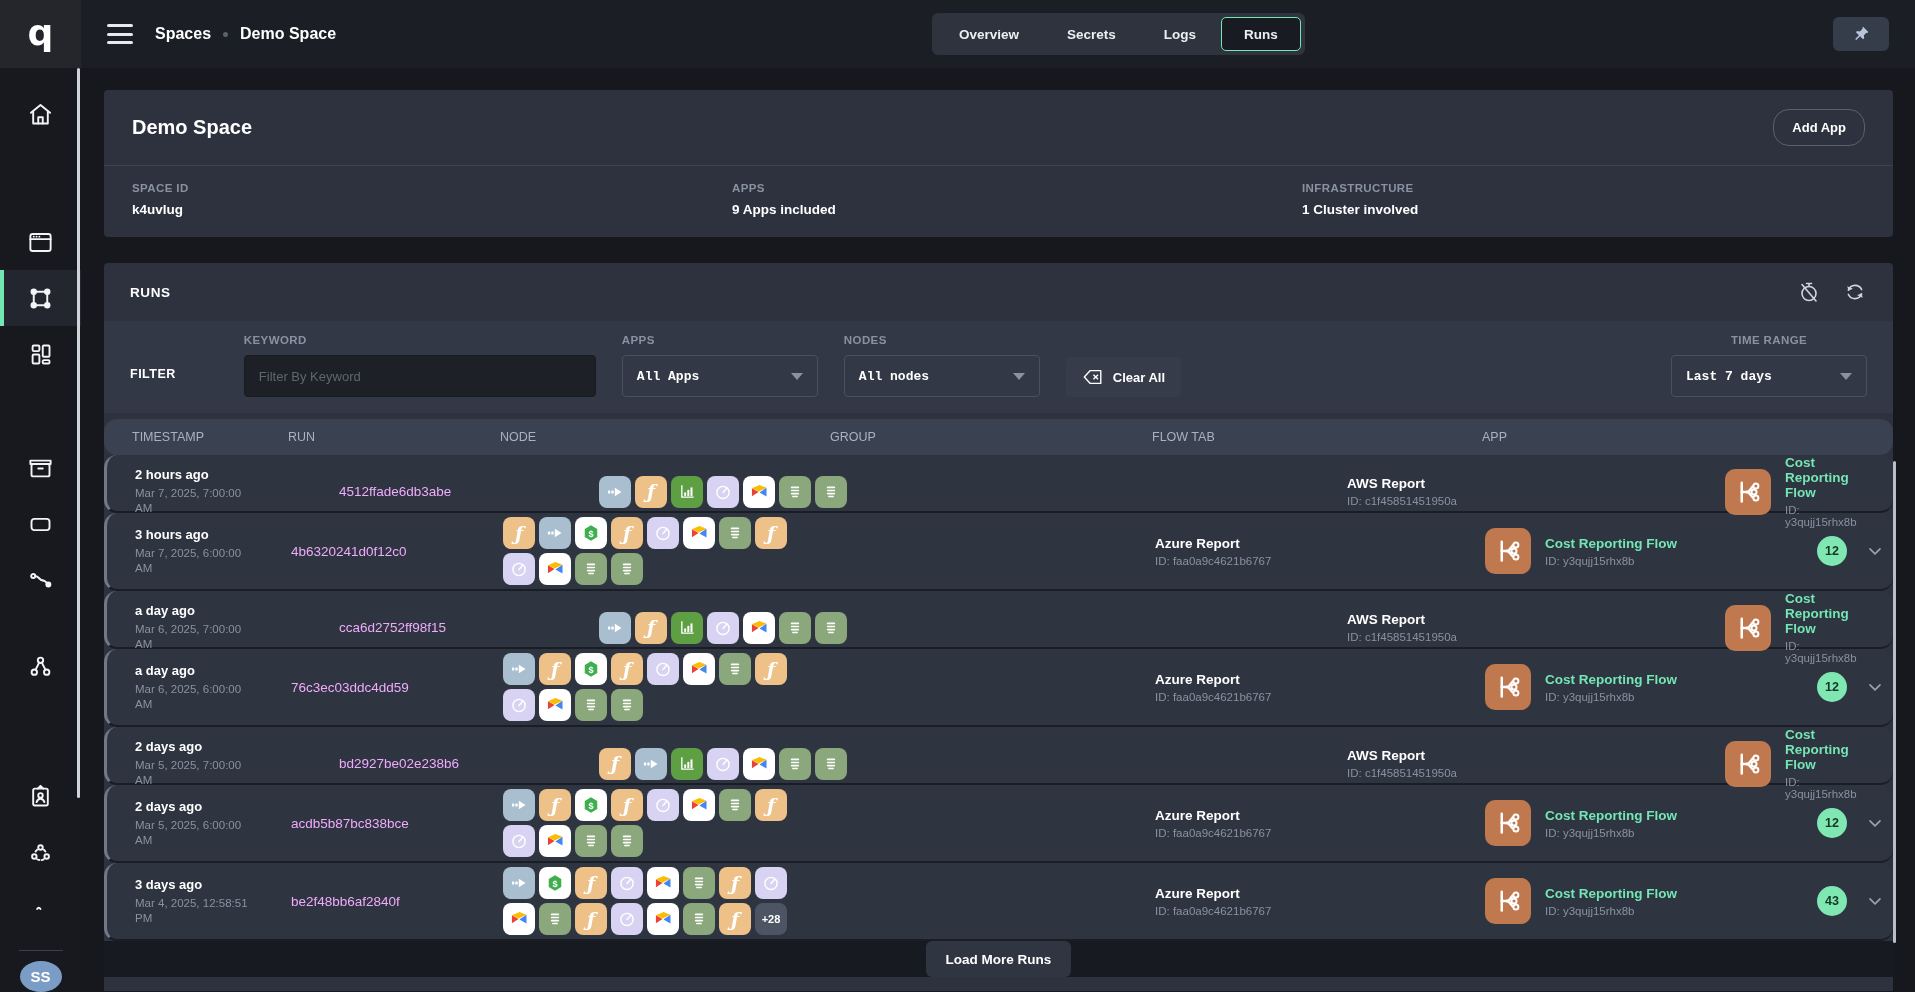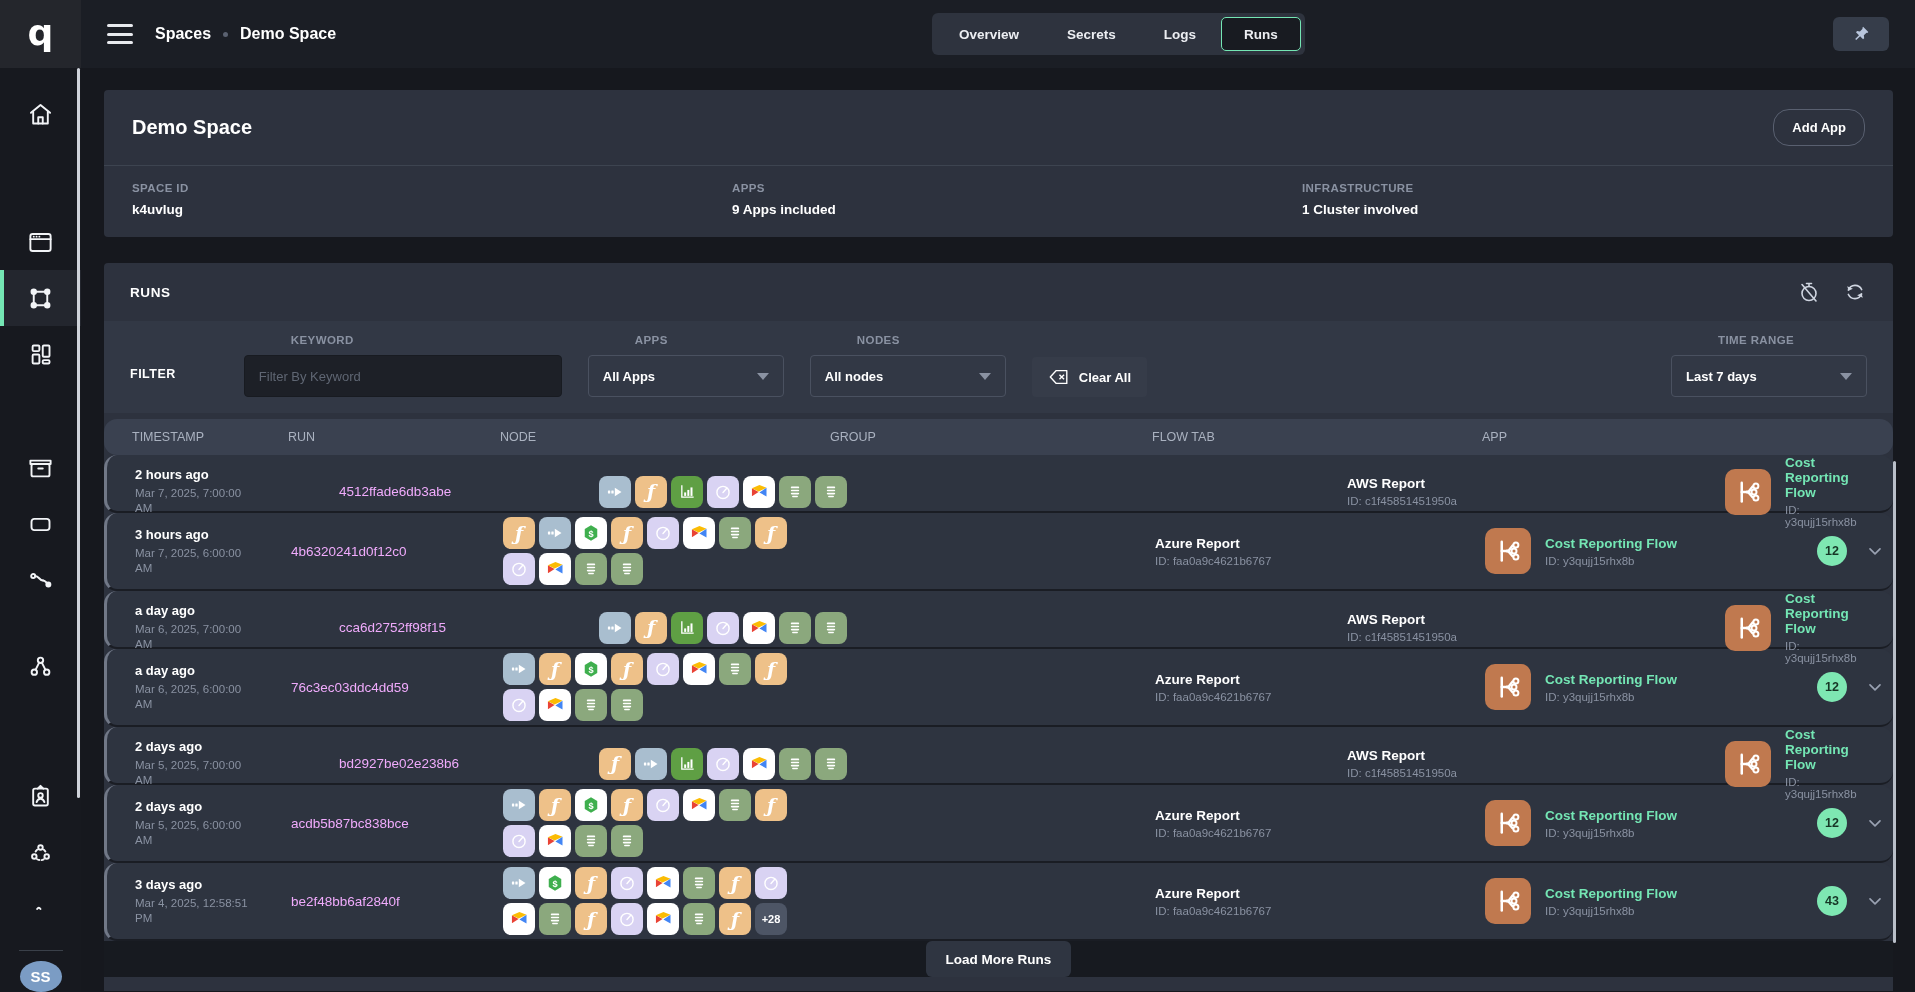--- a/index.html
+++ b/index.html
@@ -42,29 +42,29 @@
   .meta-value { font-size:13.5px; font-weight:bold; }
   
   .runs-panel { position:relative; }
   .runs-head { height:58px; display:flex; align-items:center; justify-content:space-between; padding:0 26px; }
   .runs-title { font-size:13.5px; font-weight:bold; letter-spacing:.6px; }
   .runs-head-icons { display:flex; gap:22px; }
   .runs-head-icons .icbtn { width:24px; height:24px; cursor:pointer; }
   .filter-strip { background:#323845; padding:12px 26px 16px 26px; display:flex; align-items:flex-end; gap:26px; }
   .filter-label { font-size:12.5px; font-weight:bold; letter-spacing:.5px; align-self:center; margin-top:18px; margin-right:42px; }
   .fgroup { display:flex; flex-direction:column; }
-  .fgroup .glabel { color:#8a92a2; font-size:11.5px; font-weight:bold; letter-spacing:.4px; margin-bottom:9px;margin-left:47px; }
-  .keyword-input { width:318px; height:42px; background:#1d2027; border:1px solid #181b21; border-radius:4px; color:#e8eaee; font-size:13px; padding:0 14px; font-family:inherit; }
+  .fgroup .glabel { color:#8a92a2; font-size:11.5px; font-weight:bold; letter-spacing:.4px; margin-bottom:9px; }
+  .keyword-input { width:352px; height:42px; background:#1d2027; border:1px solid #181b21; border-radius:4px; color:#e8eaee; font-size:13px; padding:0 14px; font-family:inherit; }
   .keyword-input::placeholder { color:#5f6673; }
   .dropdown { width:196px; height:42px; border:1px solid #4a5160; border-radius:4px; background:transparent; display:flex; align-items:center; justify-content:space-between; padding:0 14px; cursor:pointer; }
-  .dropdown .dval { font-size:13px; font-weight:bold; }
+  .dropdown .dval { font-size:13px; font-weight:bold;font-family:Liberation Mono, monospace; }
   .caret { width:0; height:0; border-left:6px solid transparent; border-right:6px solid transparent; border-top:7px solid #8a92a2; }
   .clear-all { height:40px; background:#363c49; border:none; border-radius:4px; color:#fff; font-weight:bold; font-size:13px; display:flex; align-items:center; gap:9px; padding:0 16px; cursor:pointer; align-self:center; margin-top:24px; font-family:inherit; }
   .spacer { flex:1; }
-  .timerange { margin-left:auto; }
+  .timerange { margin-left:auto;text-align:center; }
   
   .tbl { margin-top:6px; position:relative; }
   .tbl-grid { display:grid; grid-template-columns:156px 212px 330px 322px 330px 1fr 112px; align-items:center; padding-left:28px; padding-right:8px;border-radius:13px; }
   .tbl-header { background:#3a4150; height:36px; color:#aab2c0; font-size:12.5px; }
   .tbl-row { background:#2e3440; border-bottom:2px solid #1a1d24; border-left:3px solid #717887; }
   .tbl-row.h1 { height:58px;gap:48px; }
   .tbl-row.h2 { height:78px; }
   .ts-rel { font-size:13px; font-weight:bold; margin-bottom:4px; }
   .ts-abs { font-size:11.5px; color:#8a92a2; line-height:1.3; max-width:120px; }
   .run-id { font-size:13.5px; color:#f0abfc; }

